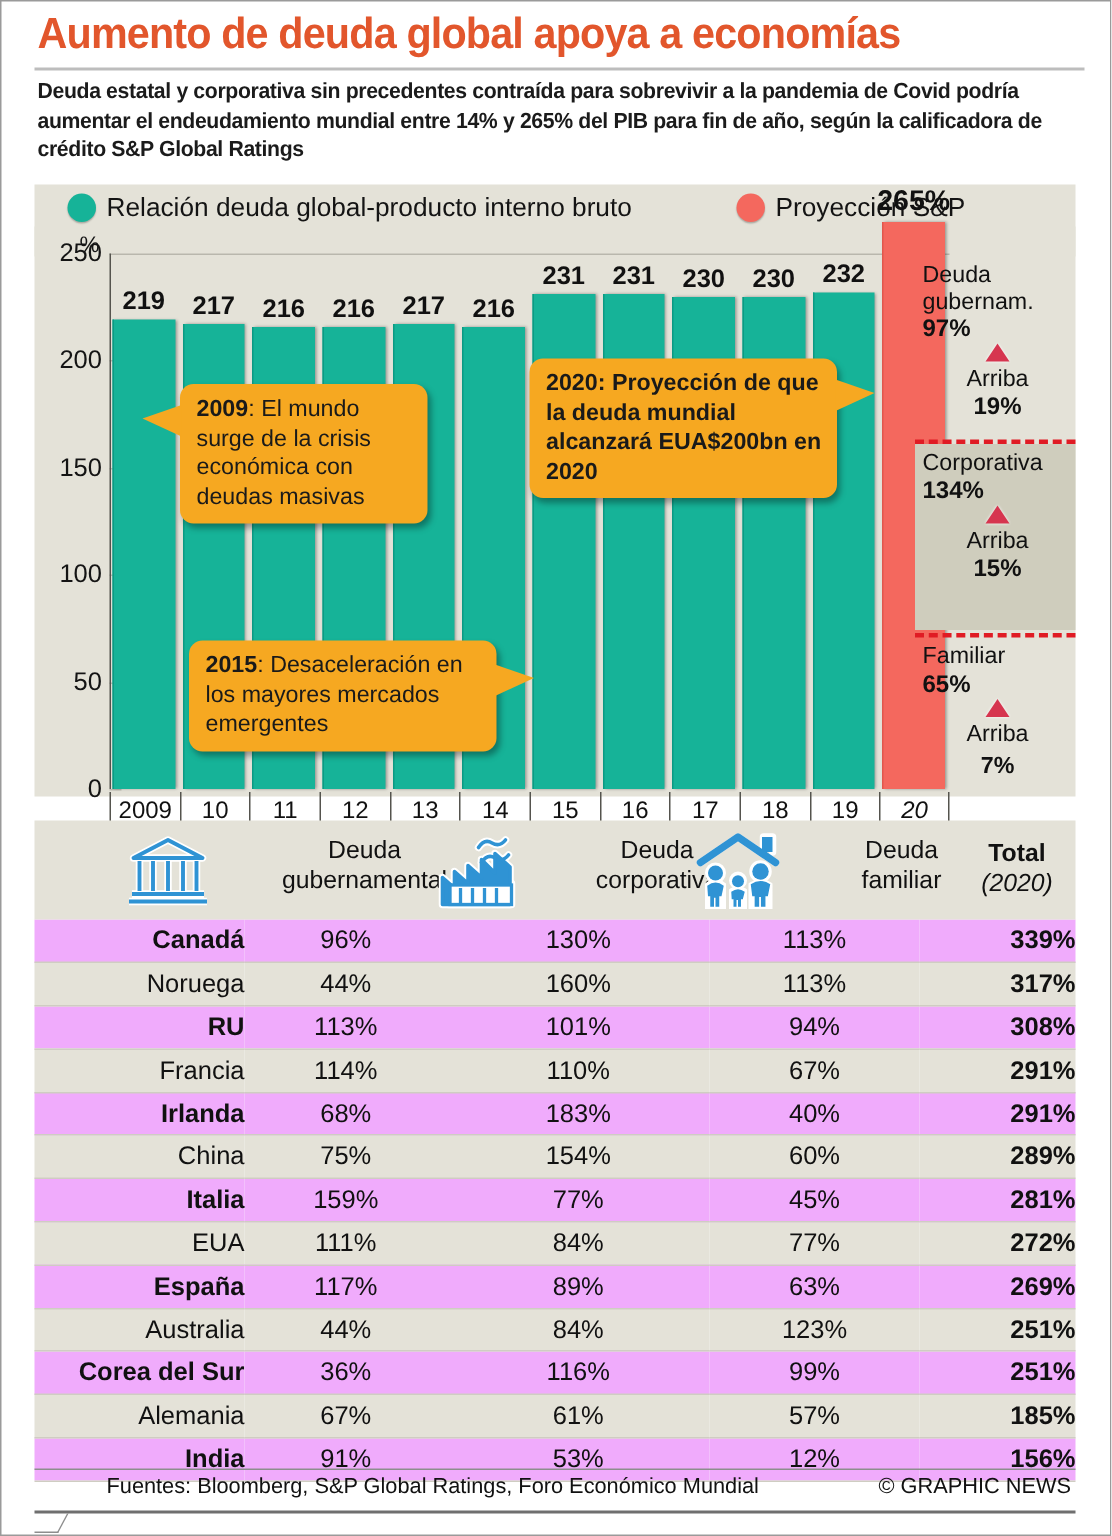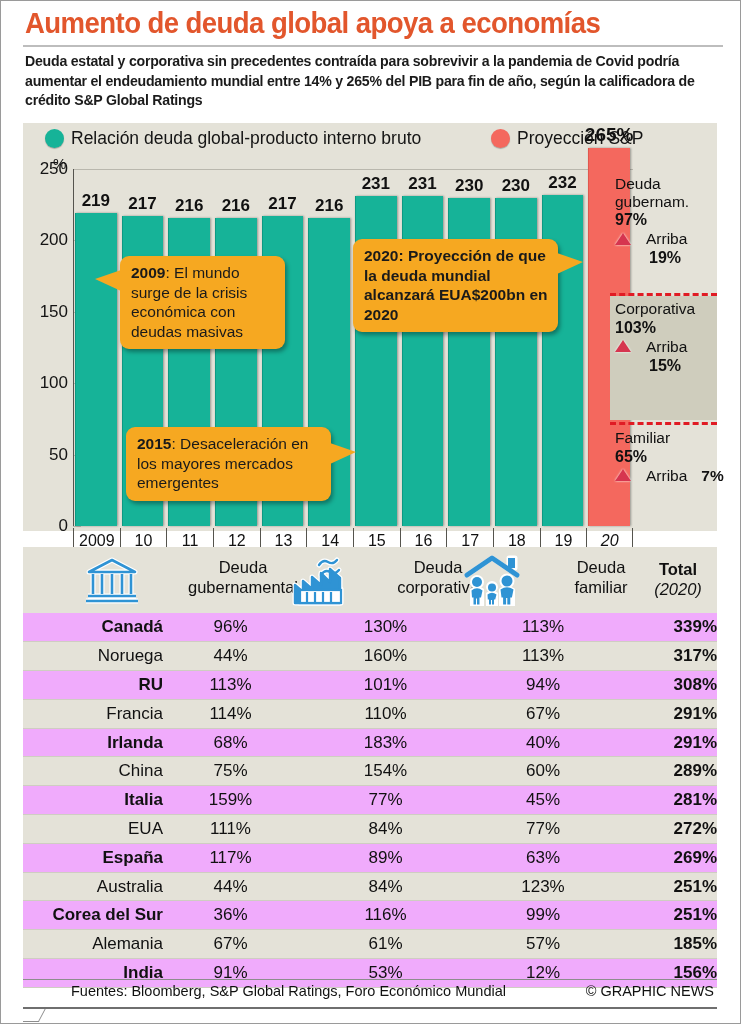--- a/index.html
+++ b/index.html
@@ -100,21 +100,21 @@
   .xcell.last { border-right: 1.5px solid #55544e; }
 
   
   #breakdown {
     position: absolute; left: 609px; top: 170px; width: 107px; height: 348px;
   }
   .bd-seg { position: absolute; left: 0; width: 107px; padding: 4px 2px 0 5px; }
   .bd-seg.shade { background: #cfcdbd; }
   .bd-title { font-size: 15.5px; color: #111; line-height: 17.5px; }
   .bd-val { font-size: 16px; font-weight: bold; color: #111; line-height: 19px; }
-  .bd-arrowrow { display: flex; align-items: center; gap: 14px; font-size: 15.5px; color: #111; line-height: 19px; }
+  .bd-arrowrow { display: flex; align-items: center; gap: 2px; font-size: 15.5px; color: #111; line-height: 19px; flex-direction: column; }
   .uptri {
     width: 0; height: 0; border-left: 8px solid transparent; border-right: 8px solid transparent;
     border-bottom: 12px solid #d6354f; margin-right: 1px;
     filter: drop-shadow(0 0 1px #fff);
   }
   .bd-pct { font-size: 16px; font-weight: bold; color: #111; text-align: center; line-height: 19px; }
   .bd-dash {
     position: absolute; left: 0; width: 107px; height: 0;
     border-top: 3px dashed #e01b24;
   }
@@ -298,21 +298,21 @@
       <div class="bd-arrowrow">
         <span class="uptri"></span>
         <span>Arriba</span>
       </div>
       <div class="bd-pct">19%</div>
     </div>
     <div class="bd-dash" style="top:122px;"></div>
 
     <div class="bd-seg shade" style="top:125px; height:124px;">
       <div class="bd-title">Corporativa</div>
-      <div class="bd-val">103%</div>
+      <div class="bd-val">134%</div>
       <div class="bd-arrowrow">
         <span class="uptri"></span>
         <span>Arriba</span>
       </div>
       <div class="bd-pct">15%</div>
     </div>
     <div class="bd-dash" style="top:251px;"></div>
 
     <div class="bd-seg" style="top:254px; height:94px;">
       <div class="bd-title">Familiar</div>

